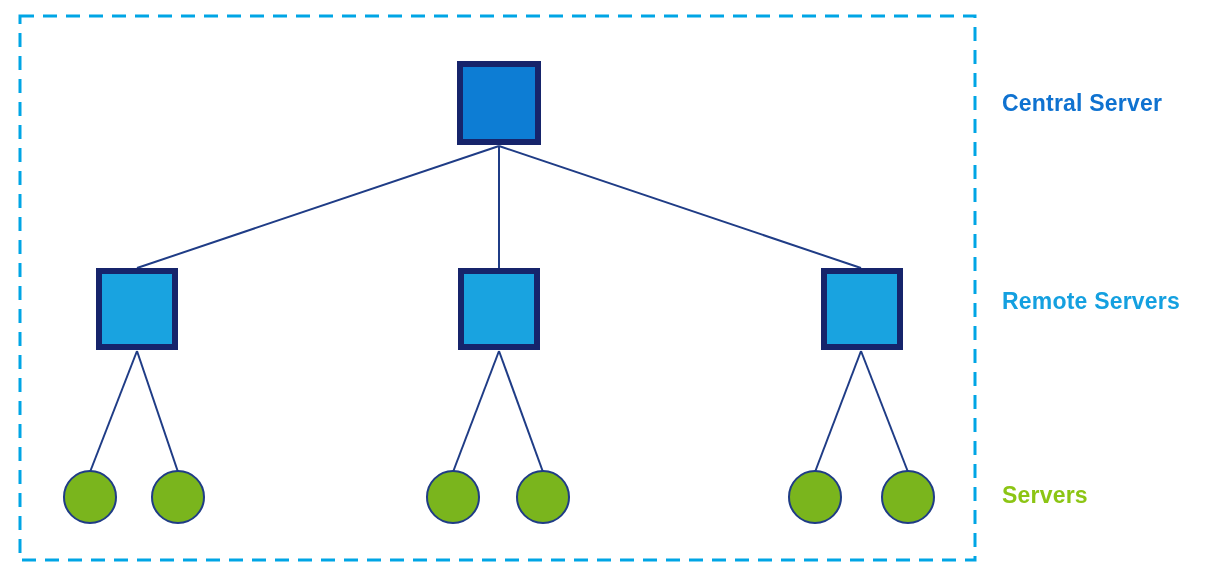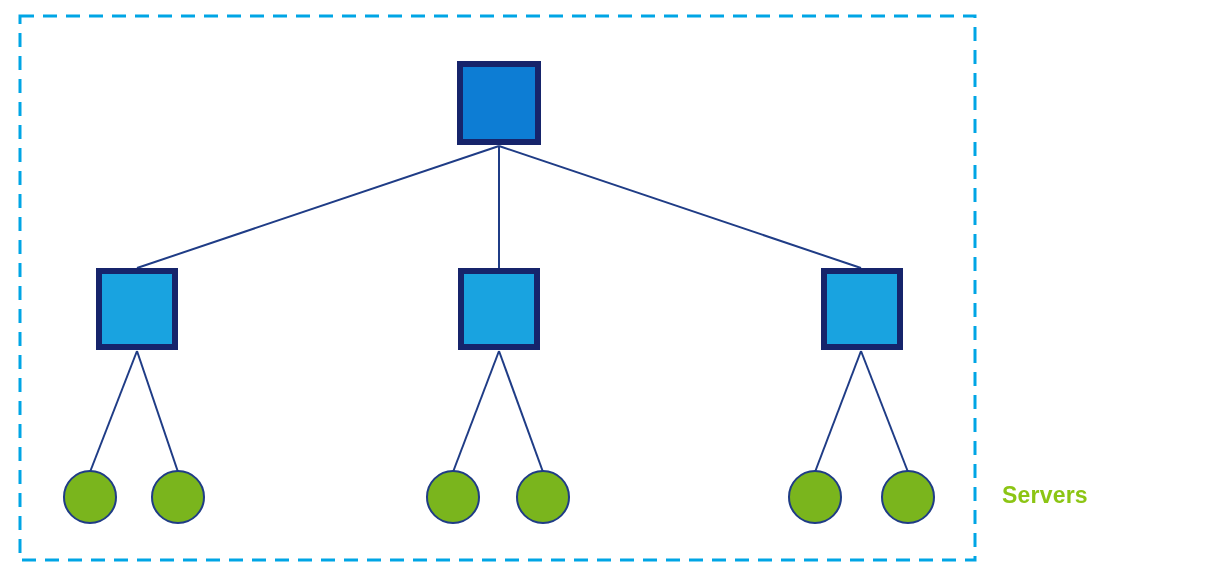--- a/index.html
+++ b/index.html
@@ -72,17 +72,19 @@
     <rect x="824" y="271" width="76" height="76" fill="#19a3e0" stroke="#16246b" stroke-width="6"></rect>
 
     <circle cx="90" cy="497" r="26" fill="#7ab51d" stroke="#1f3c86" stroke-width="2"></circle>
     <circle cx="178" cy="497" r="26" fill="#7ab51d" stroke="#1f3c86" stroke-width="2"></circle>
     <circle cx="453" cy="497" r="26" fill="#7ab51d" stroke="#1f3c86" stroke-width="2"></circle>
     <circle cx="543" cy="497" r="26" fill="#7ab51d" stroke="#1f3c86" stroke-width="2"></circle>
     <circle cx="815" cy="497" r="26" fill="#7ab51d" stroke="#1f3c86" stroke-width="2"></circle>
     <circle cx="908" cy="497" r="26" fill="#7ab51d" stroke="#1f3c86" stroke-width="2"></circle>
   </svg>
 
+  <div class="tier-label" id="label-central-server">Central Server</div>
 
+  <div class="tier-label" id="label-remote-servers">Remote Servers</div>
 
   <div class="tier-label" id="label-pollers">Servers</div>
 
 </div>
 
 </body></html>

